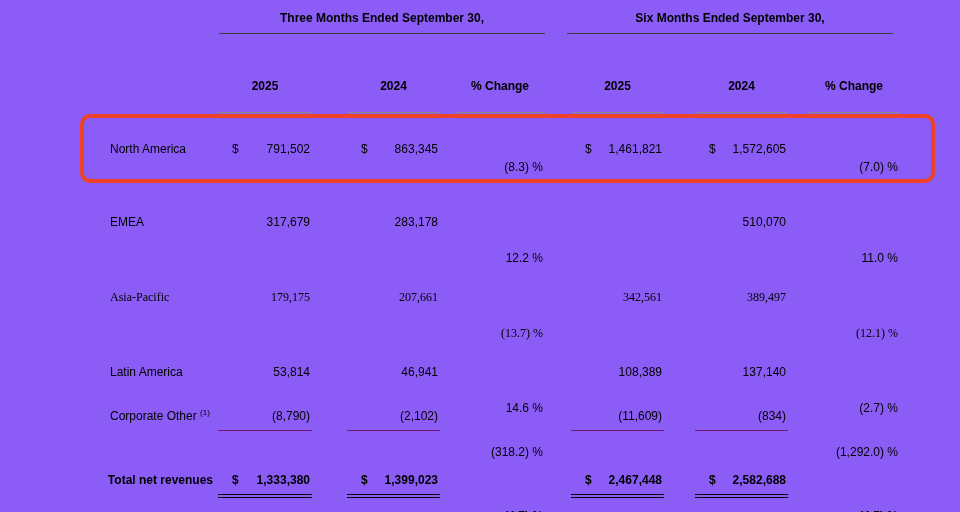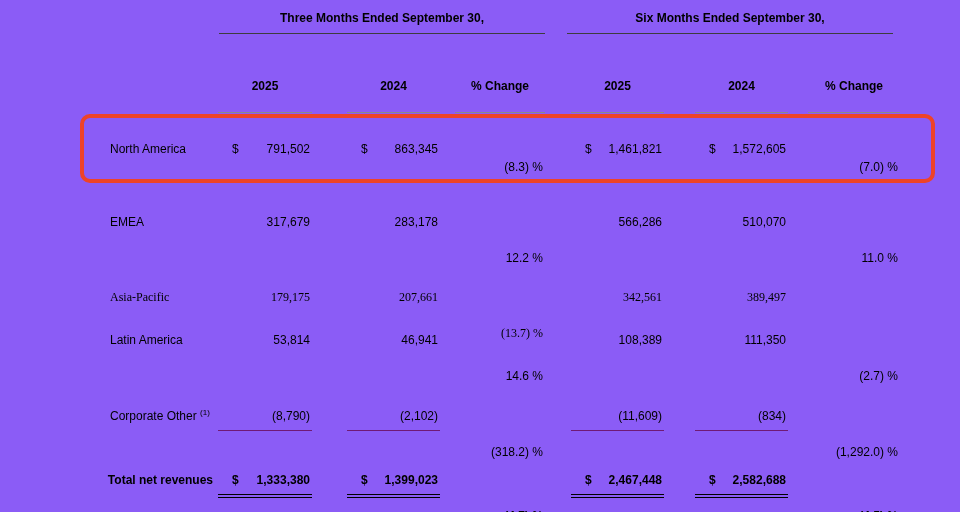--- a/index.html
+++ b/index.html
@@ -41,21 +41,21 @@
     line-height:16px;padding-bottom:18px;
     border-bottom:1px solid #8a8a8a;
   }
   
   .row .c{line-height:24px;}
   .amt{display:flex;justify-content:space-between;padding-left:14px;padding-right:2px;}
   .pct{text-align:right;padding-right:2px;margin-top:36px;}
   .r-na{top:115px;height:68px;align-items:center;}
   .r-emea{top:210px;}
   .r-asia{top:285px;font-family:Liberation Serif, serif;}
-  .r-latin{top:328px;}
+  .r-latin{top:360px;}
   .r-corp{top:404px;align-items:start;}
   .r-corp .amt{padding-bottom:2px;border-bottom:1px solid #701a75;}
   .r-total{top:468px;font-weight:bold;align-items:start;}
   .r-total .c.label{text-align:right;padding-left:0;padding-right:5px;}
   .r-total .amt{padding-bottom:2px;border-bottom:4px double #000;}
   .sup{font-size:8px;vertical-align:super;line-height:0;}
   
   .hlbox{
     position:absolute;left:80px;top:114px;
     width:855px;height:69px;
@@ -108,24 +108,20 @@
     <div class="c label">EMEA</div>
     <div class="c amt v0">
         <span class="d"></span>
         <span class="v">317,679</span>
       </div>
     <div class="c amt v1">
         <span class="d"></span>
         <span class="v">283,178</span>
       </div>
     <div class="c pct p0">12.2 %</div>
-    <div class="c amt v2">
-        <span class="d"></span>
-        <span class="v">566,286</span>
-      </div>
     <div class="c amt v3">
         <span class="d"></span>
         <span class="v">510,070</span>
       </div>
     <div class="c pct p1">11.0 %</div>
   </div>
 
   <div class="grid row r-asia">
     <div class="c label">Asia-Pacific</div>
     <div class="c amt v0">
@@ -138,40 +134,41 @@
       </div>
     <div class="c pct p0">(13.7) %</div>
     <div class="c amt v2">
         <span class="d"></span>
         <span class="v">342,561</span>
       </div>
     <div class="c amt v3">
         <span class="d"></span>
         <span class="v">389,497</span>
       </div>
+    <div class="c pct p1">(12.1) %</div>
   </div>
 
   <div class="grid row r-latin">
     <div class="c label">Latin America</div>
     <div class="c amt v0">
         <span class="d"></span>
         <span class="v">53,814</span>
       </div>
     <div class="c amt v1">
         <span class="d"></span>
         <span class="v">46,941</span>
       </div>
     <div class="c pct p0">14.6 %</div>
     <div class="c amt v2">
         <span class="d"></span>
         <span class="v">108,389</span>
       </div>
     <div class="c amt v3">
         <span class="d"></span>
-        <span class="v">111,350</span>
+        <span class="v">137,140</span>
       </div>
     <div class="c pct p1">(2.7) %</div>
   </div>
 
   <div class="grid row r-corp">
     <div class="c label"><span>Corporate Other</span> <span class="sup">(1)</span></div>
     <div class="c amt v0">
         <span class="d"></span>
         <span class="v">(8,790)</span>
       </div>

